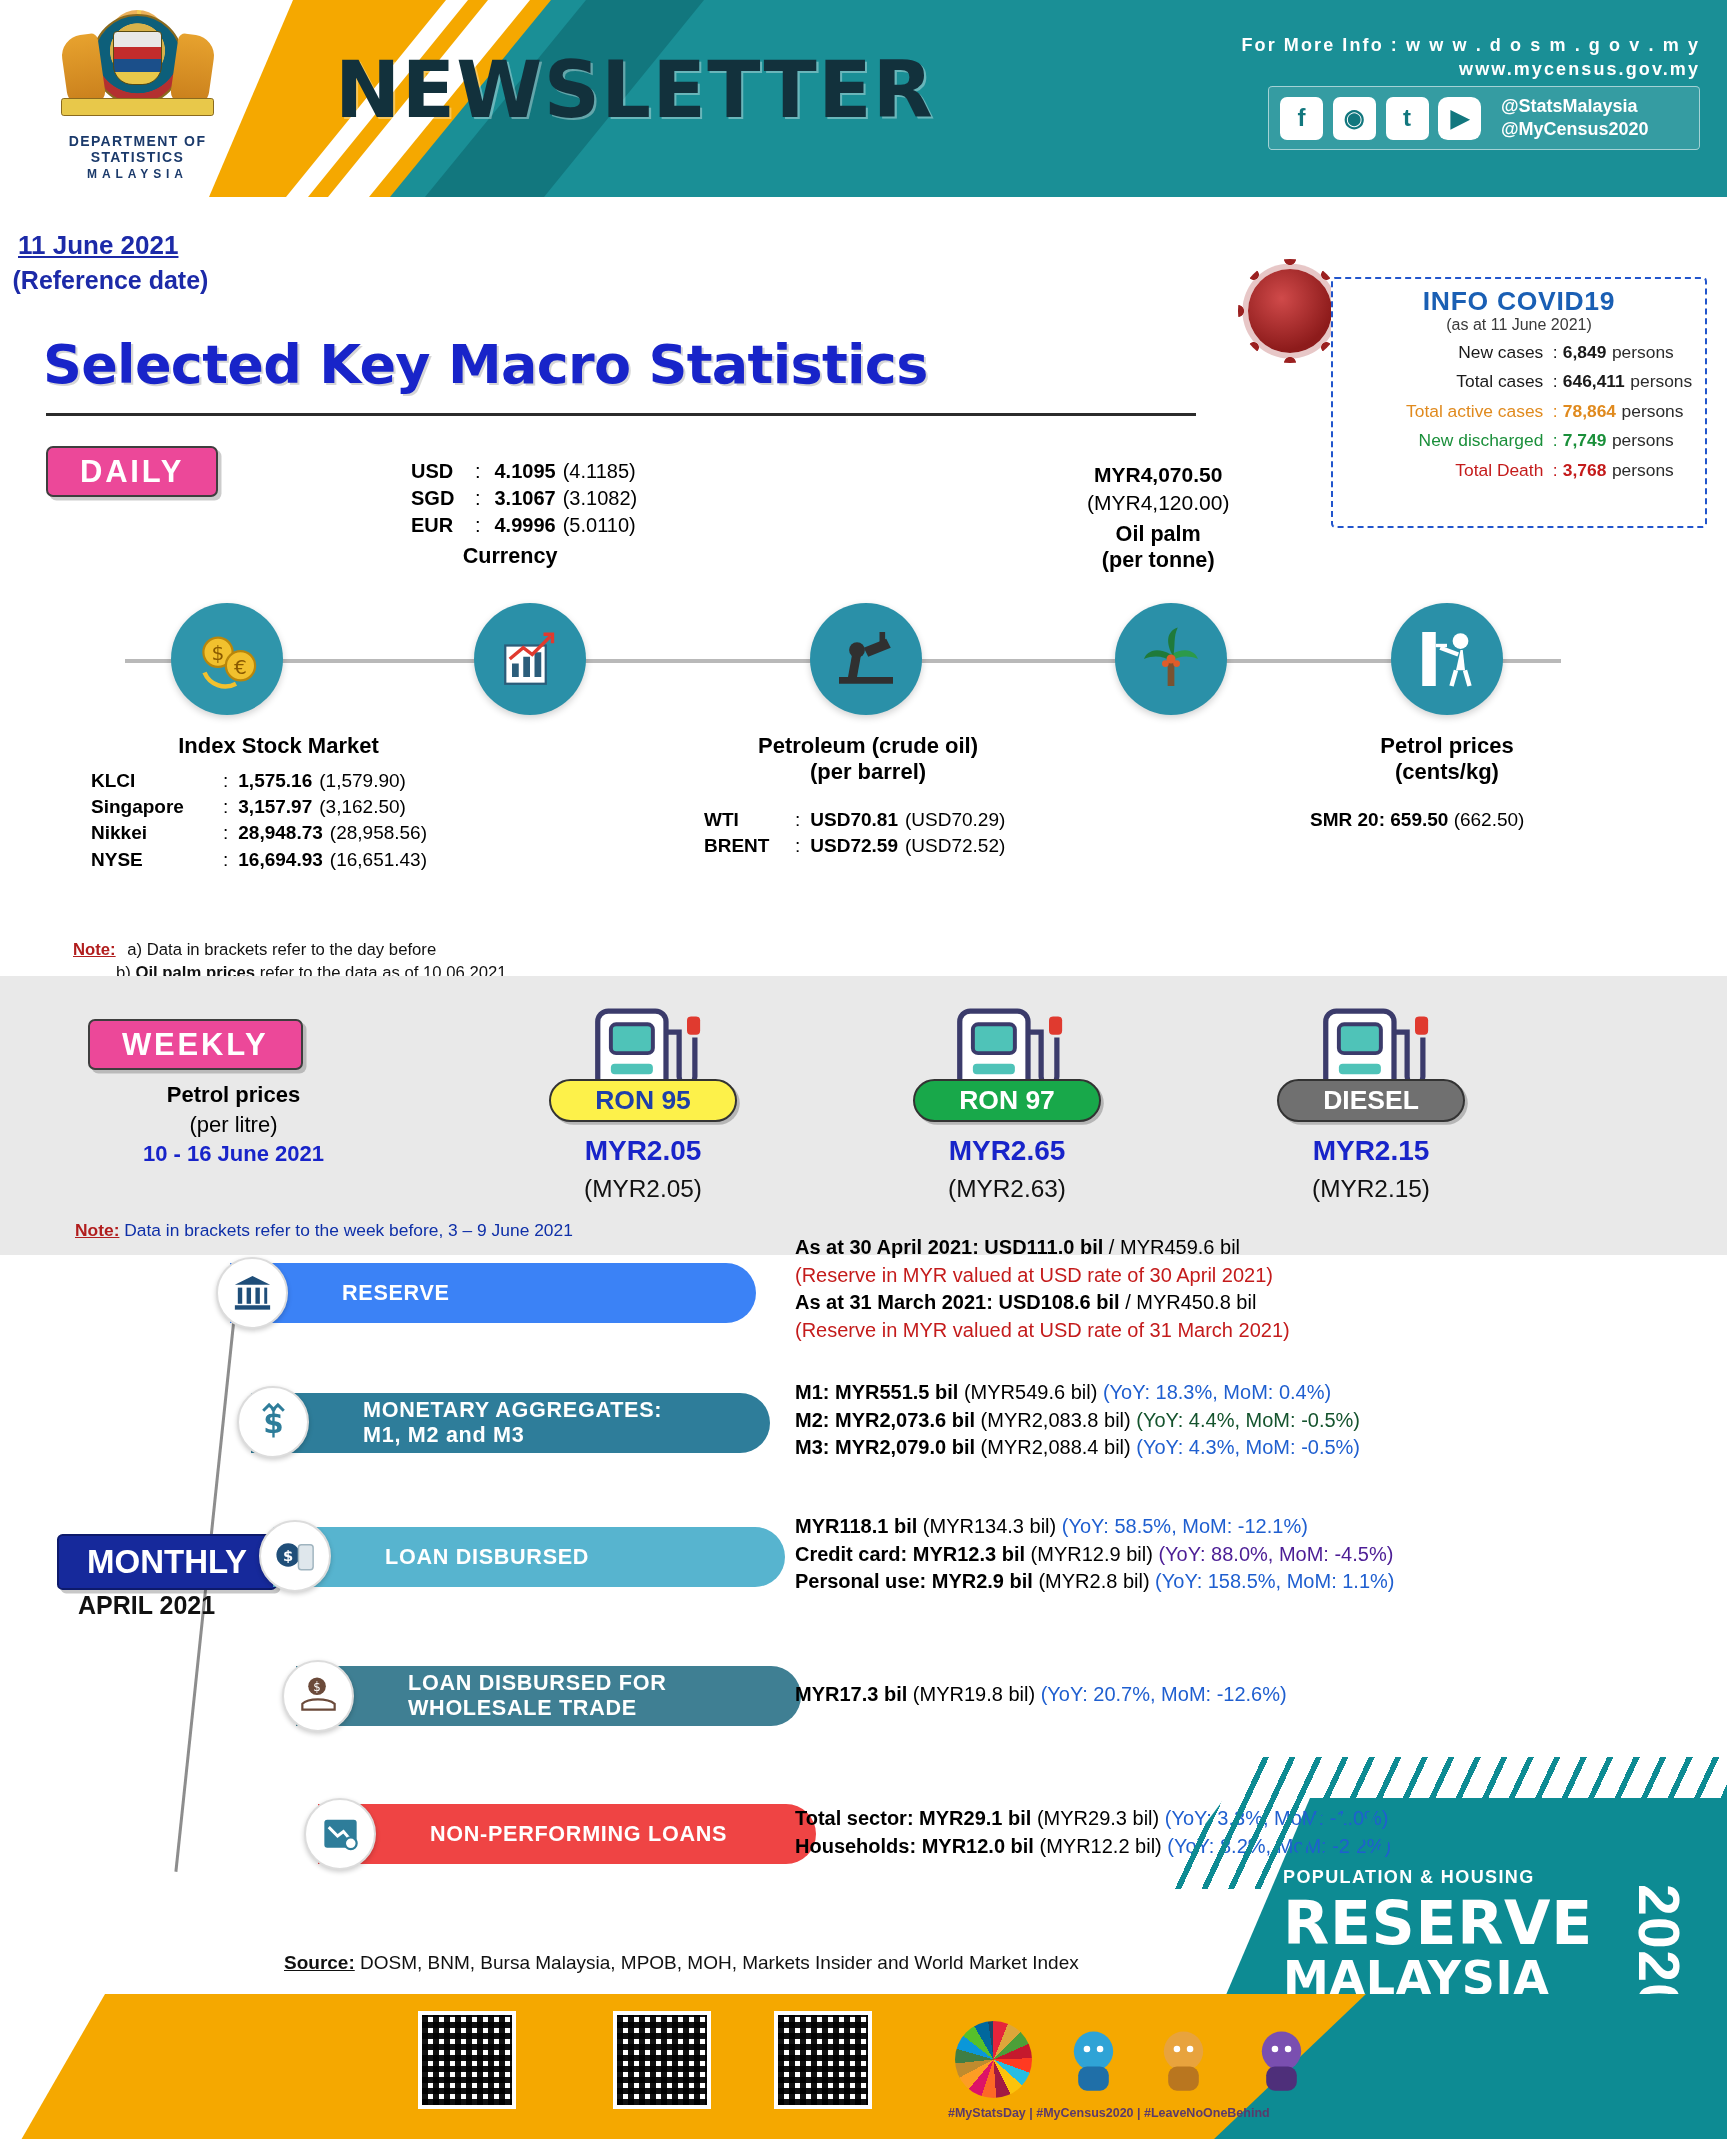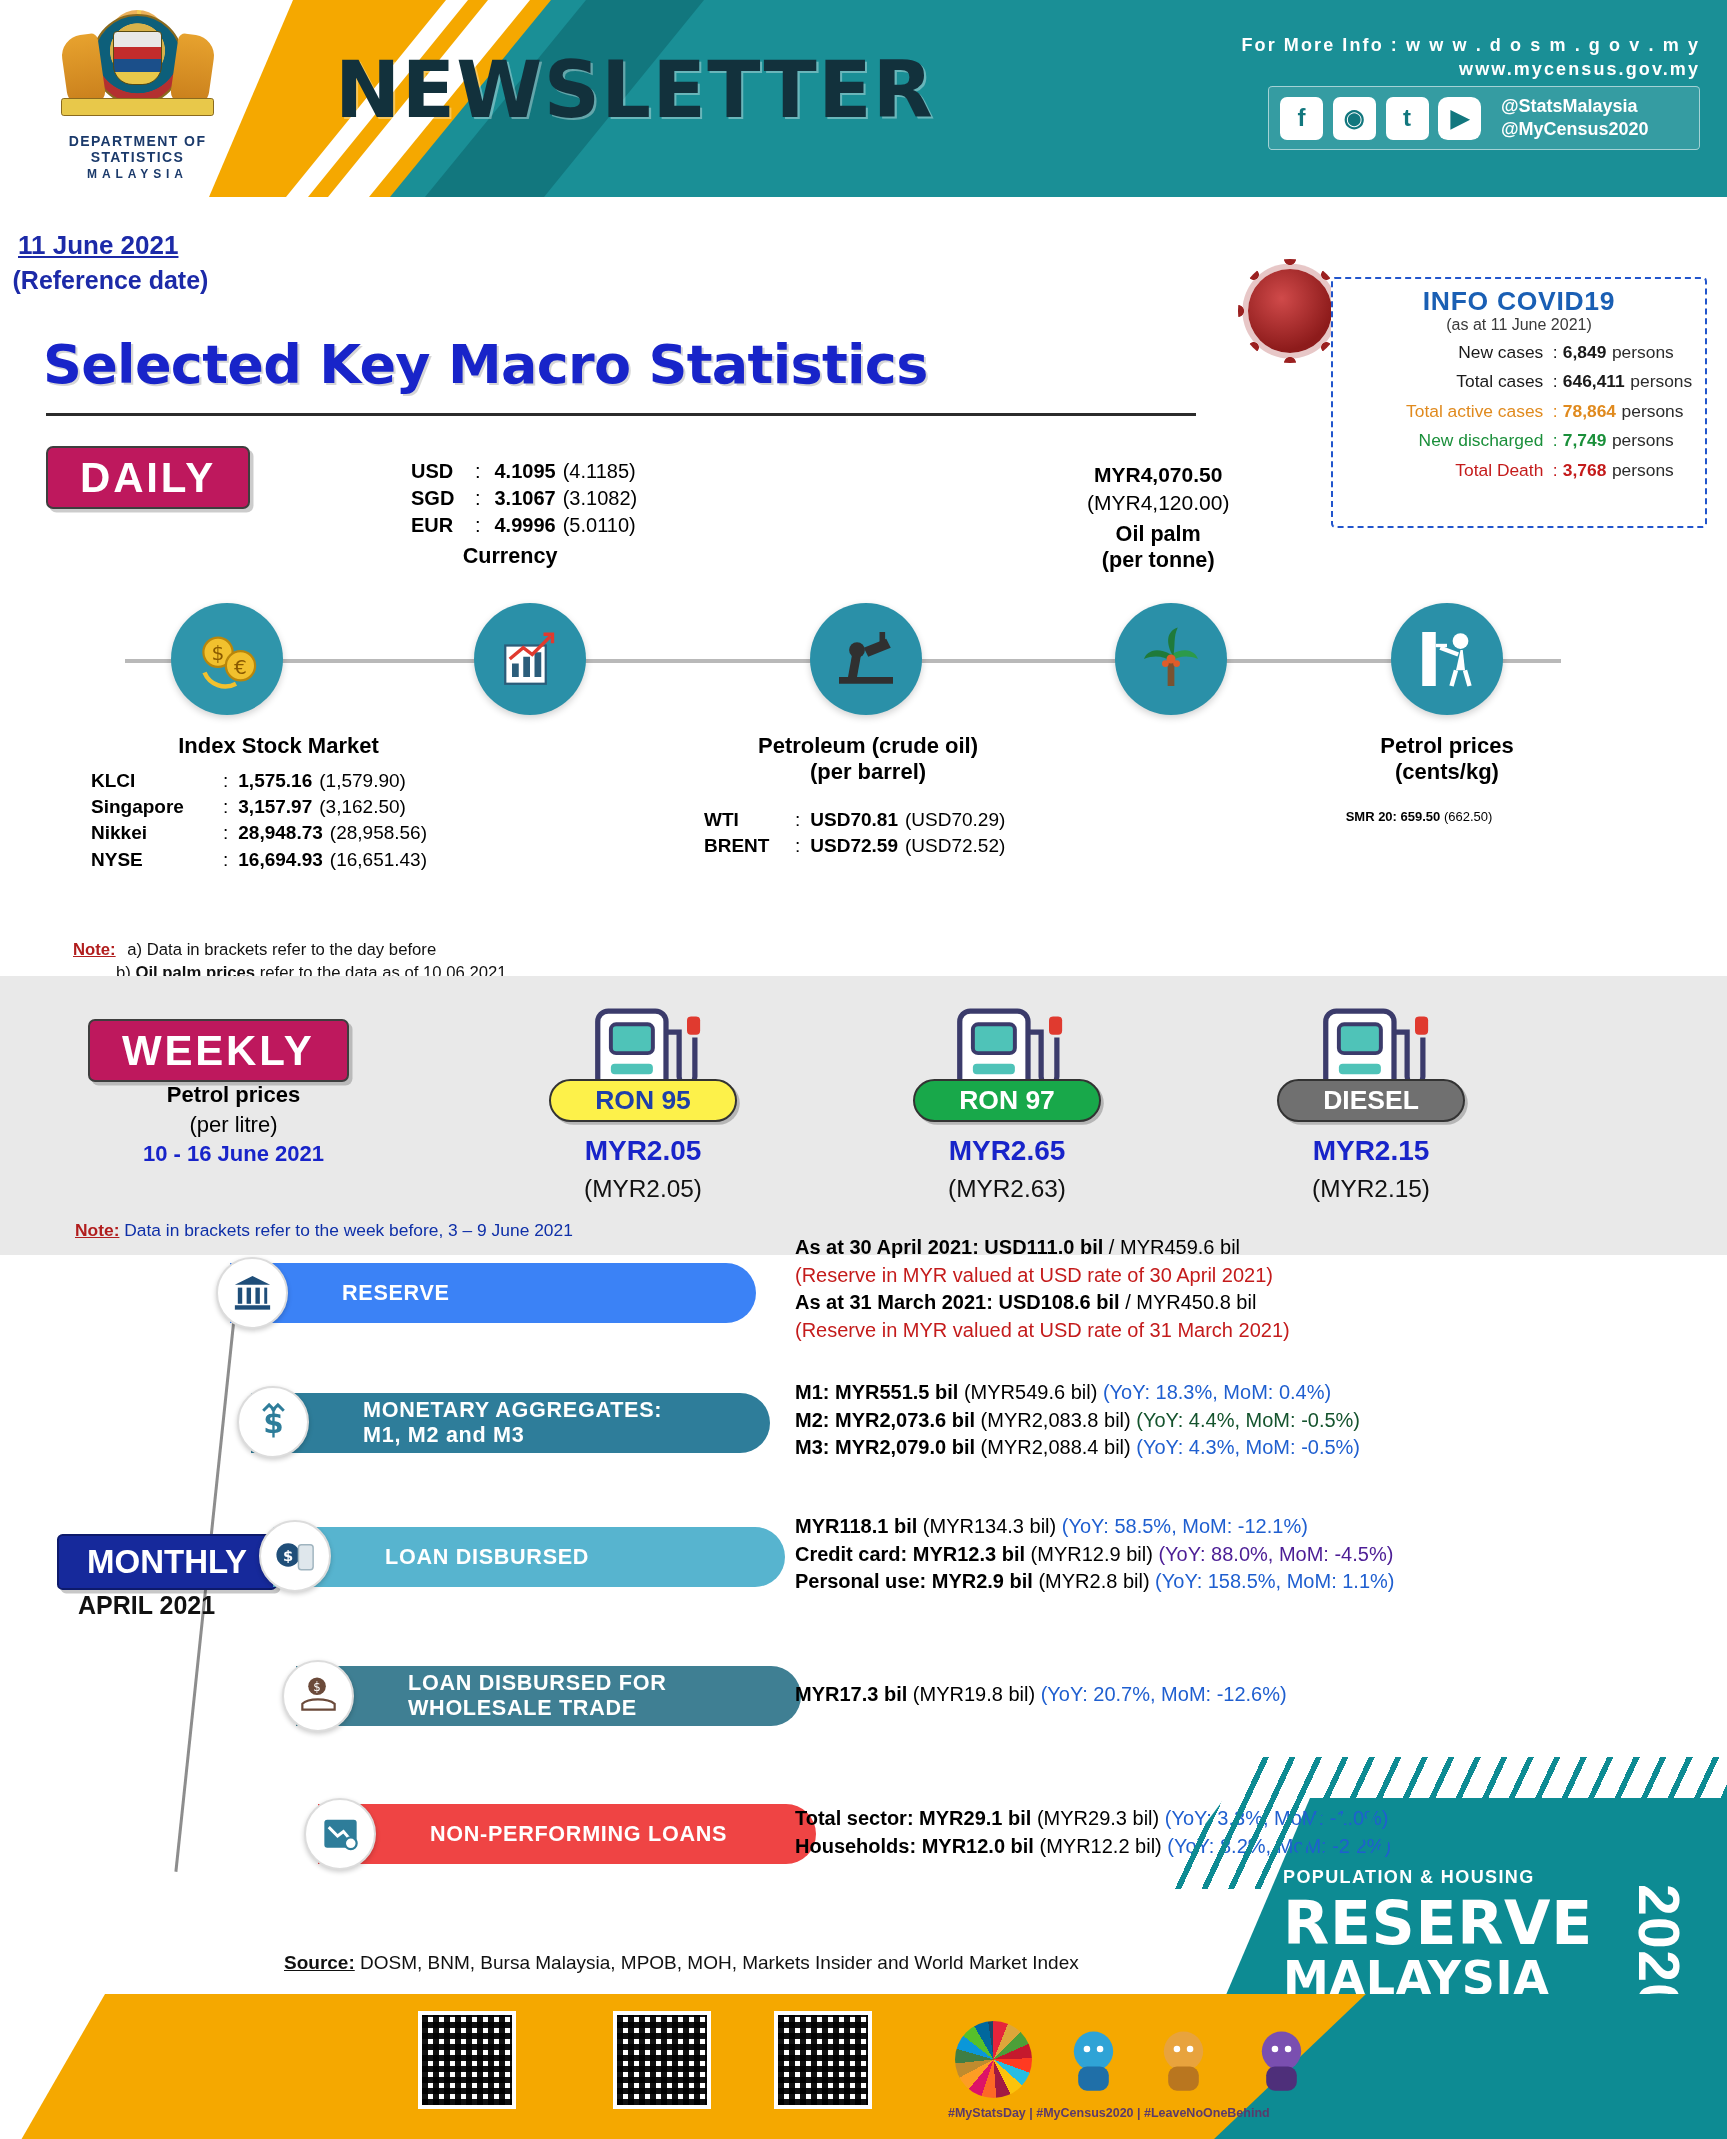--- a/index.html
+++ b/index.html
@@ -96,21 +96,21 @@
         radial-gradient(circle at 50% 0%, #9b2020 0 5.6px, transparent 6.3px),
         radial-gradient(circle at 100% 50%, #9b2020 0 5.6px, transparent 6.3px),
         radial-gradient(circle at 50% 100%, #9b2020 0 5.6px, transparent 6.3px),
         radial-gradient(circle at 0% 50%, #9b2020 0 5.6px, transparent 6.3px),
         radial-gradient(circle at 15% 15%, #9b2020 0 4.9px, transparent 5.6px),
         radial-gradient(circle at 85% 15%, #9b2020 0 4.9px, transparent 5.6px),
         radial-gradient(circle at 85% 85%, #9b2020 0 4.9px, transparent 5.6px),
         radial-gradient(circle at 15% 85%, #9b2020 0 4.9px, transparent 5.6px); }
 
   
-  .pill { display:inline-block; background:#be185d; color:#ffffff; font-size:42px; font-weight:bold;
+  .pill { display:inline-block; background:#ec4899; color:#ffffff; font-size:31px; font-weight:bold;
       letter-spacing:2.8px; padding:5.6px 32px; border-radius:7px; border:2.1px solid #3e3e3e;
       box-shadow:3.5px 3.5px 0 rgba(0,0,0,.2); }
   .daily-pill { position:absolute; left:46px; top:446px; }
 
   .currency-block { position:absolute; left:411px; top:460px; font-size:20px; }
   .cur-row { display:flex; margin-bottom:4.2px; }
   .cur-lbl { width:64px; font-weight:bold; }
   .cur-colon { width:19.5px; }
   .cur-val { font-weight:bold; }
   .cur-prev { margin-left:7px; font-weight:normal; }
@@ -145,21 +145,21 @@
       font-size:22px; font-weight:bold; line-height:1.2; }
   .petrol-list { position:absolute; left:704px; top:809px; font-size:19px; }
   .pt-row { display:flex; margin-bottom:4.2px; }
   .pt-lbl { width:91px; font-weight:bold; }
   .pt-colon { width:15.3px; }
   .pt-val { font-weight:bold; }
   .pt-prev { margin-left:7px; }
 
   .lbl-rubber { position:absolute; left:1283px; top:733px; width:328px; text-align:center;
       font-size:22px; font-weight:bold; line-height:1.2; }
-  .rubber-val { position:absolute; left:1255px; top:809px; width:328px; text-align:center; font-size:13px; }
+  .rubber-val { position:absolute; left:1310px; top:809px; width:328px; text-align:left; font-size:19px; }
   .rubber-val b { font-weight:bold; }
 
   
   .note-daily { position:absolute; left:73px; top:940px; font-size:16.7px; color:#111; }
   .note-lbl { color:#b11d1d; font-weight:bold; text-decoration:underline; }
   .note-line { margin-bottom:2.8px; }
 
   
   .weekly-band { position:absolute; left:0; top:976px; width:1728px; height:279px; background:#e9e9e9; }
   .weekly-pill { position:absolute; left:88px; top:1019px; }

